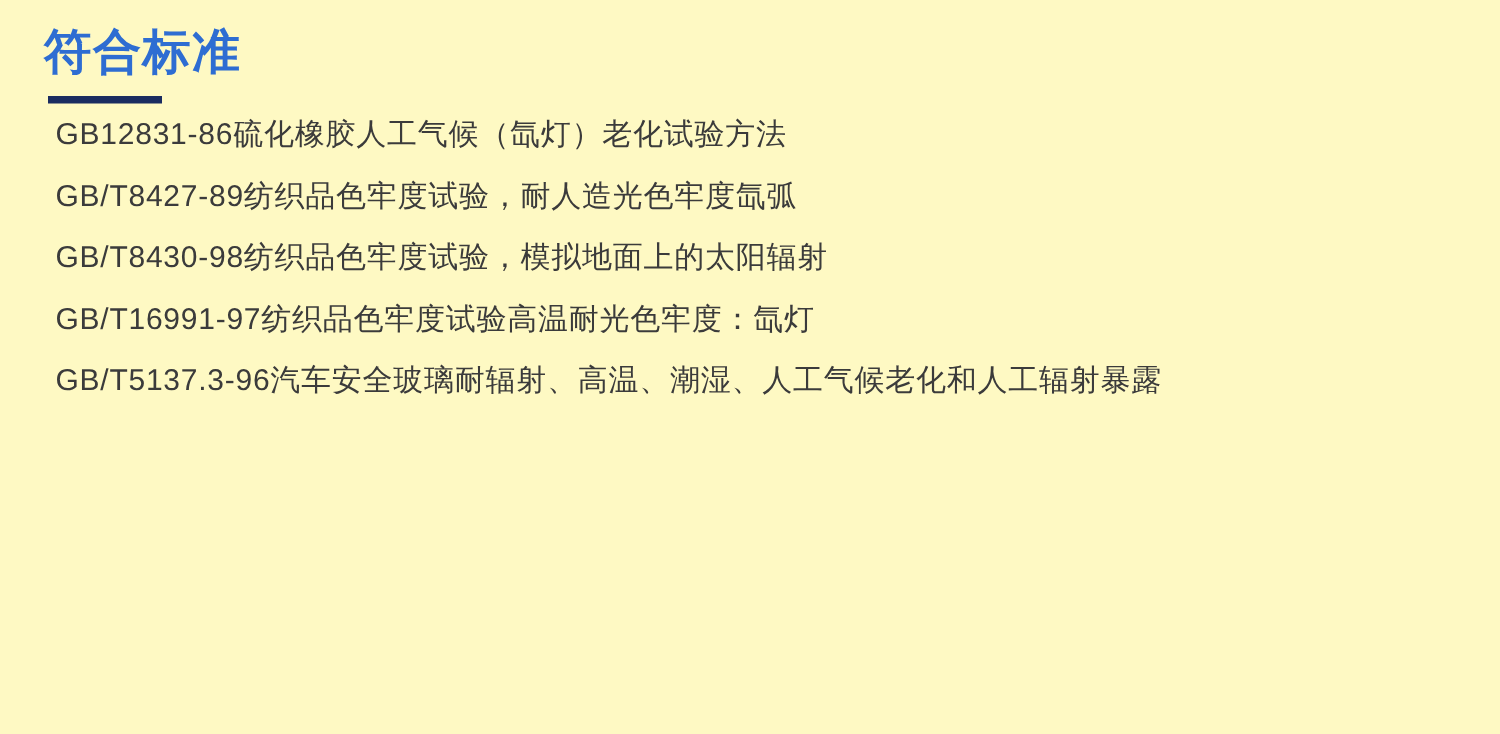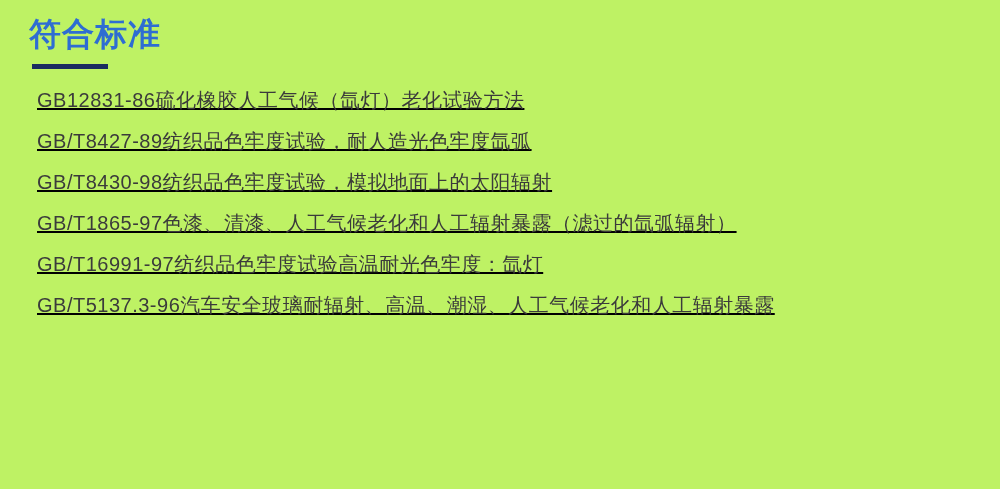--- a/index.html
+++ b/index.html
@@ -10,21 +10,21 @@
   body {
     width: 1000px;
     height: 489px;
     overflow: hidden;
     font-family: "Liberation Sans", "DejaVu Sans", sans-serif;
   }
   .section {
     position: relative;
     width: 1000px;
     height: 489px;
-    background: #bef264;
+    background: #fef9c3;
   }
   .section-title {
     position: absolute;
     left: 29px;
     top: 14px;
     margin: 0;
     font-size: 32px;
     line-height: 40px;
     font-weight: bold;
     color: #2e6dd2;
@@ -34,25 +34,24 @@
     position: absolute;
     left: 32px;
     top: 64px;
     width: 76px;
     height: 5px;
     background: #1a2c60;
   }
   .standards-list {
     position: absolute;
     left: 37px;
-    top: 80px;
+    top: 70px;
     margin: 0;
     padding: 0;
     list-style: none;
-    text-decoration: underline;
   }
   .standards-list li {
     margin: 0;
     padding: 0;
     height: 41px;
     line-height: 41px;
     font-size: 20px;
     color: #3b3b3b;
     letter-spacing: 0.5px;
     white-space: nowrap;
@@ -65,18 +64,17 @@
 <div class="section">
 
   <h2 class="section-title">符合标准</h2>
 
   <div class="title-underline"></div>
 
   <ul class="standards-list">
     <li>GB12831-86硫化橡胶人工气候（氙灯）老化试验方法</li>
     <li>GB/T8427-89纺织品色牢度试验，耐人造光色牢度氙弧</li>
     <li>GB/T8430-98纺织品色牢度试验，模拟地面上的太阳辐射</li>
-    <li>GB/T1865-97色漆、清漆、人工气候老化和人工辐射暴露（滤过的氙弧辐射）</li>
     <li>GB/T16991-97纺织品色牢度试验高温耐光色牢度：氙灯</li>
     <li>GB/T5137.3-96汽车安全玻璃耐辐射、高温、潮湿、人工气候老化和人工辐射暴露</li>
   </ul>
 
 </div>
 
 </body></html>

